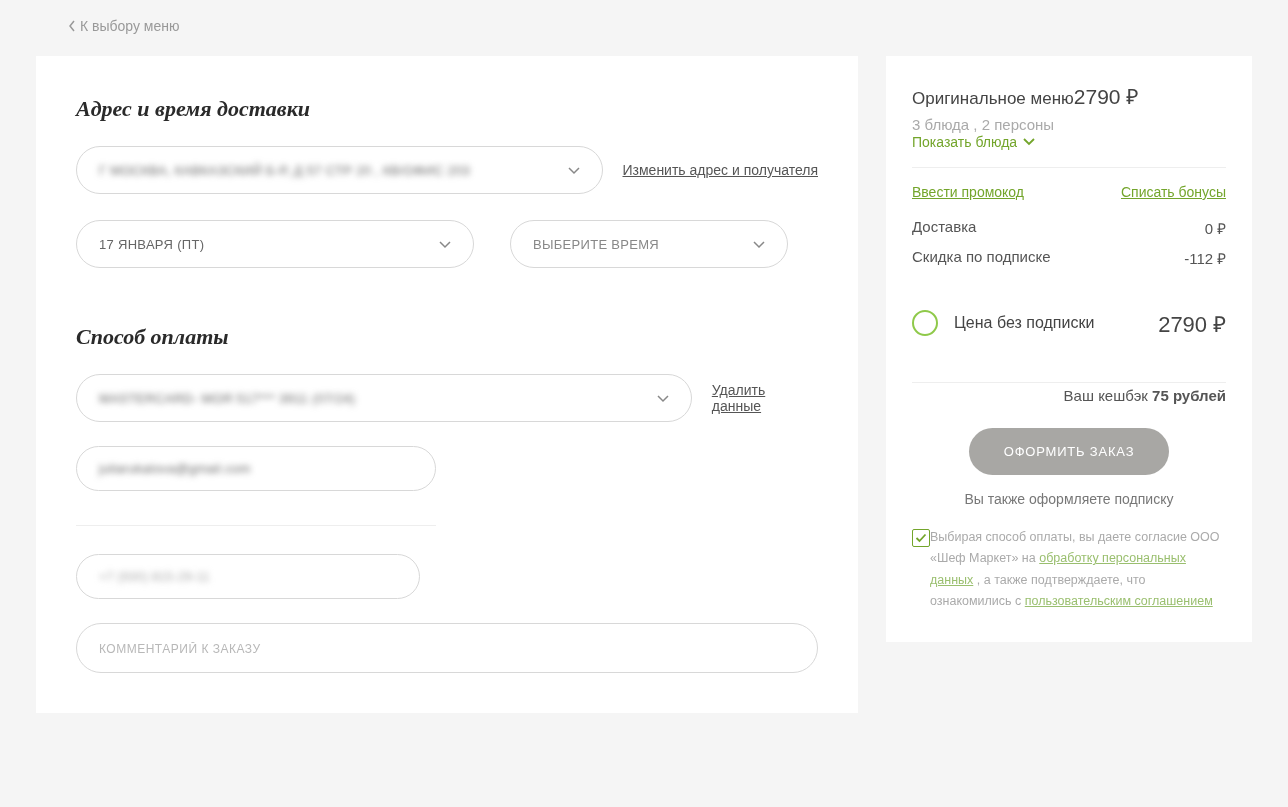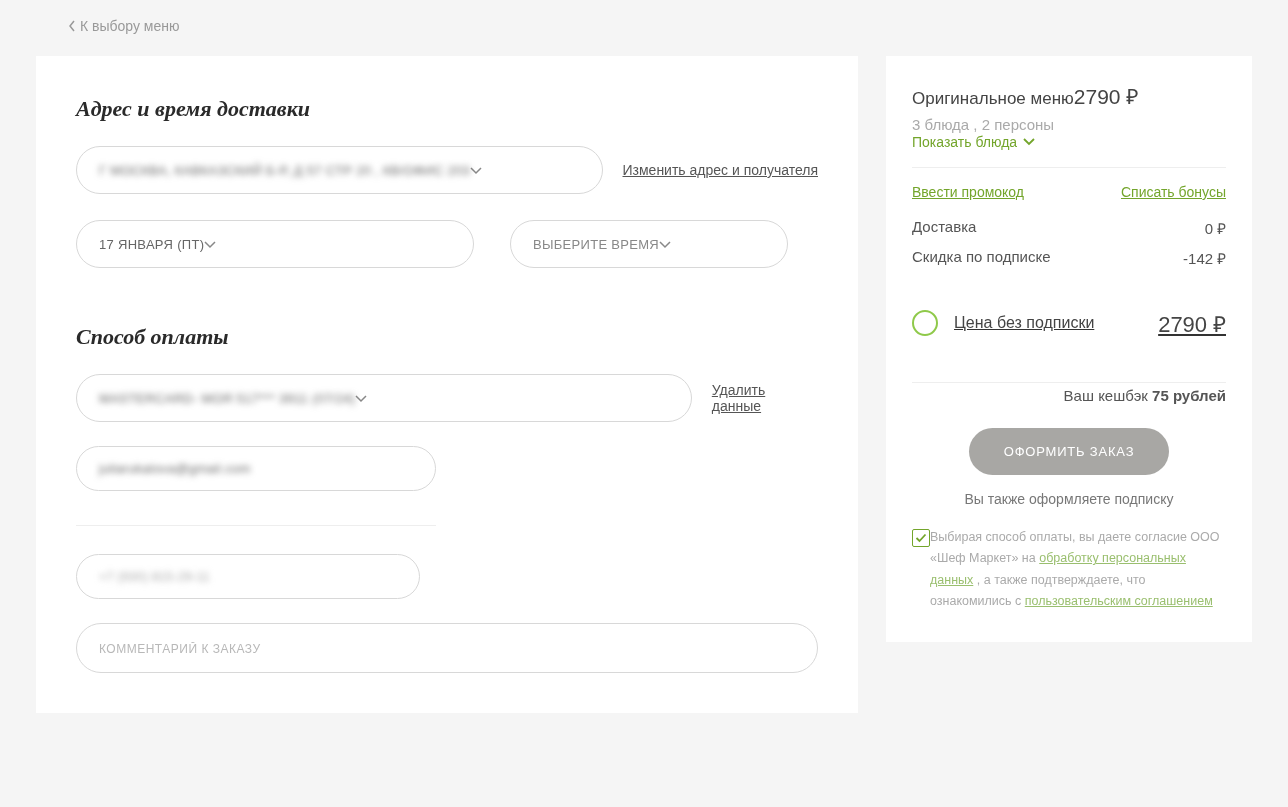--- a/index.html
+++ b/index.html
@@ -4,21 +4,21 @@
   <style>
     * { margin: 0; padding: 0; box-sizing: border-box; }
     body { font-family: Arial, Helvetica, sans-serif; background: #f5f5f5; color: #333; width: 1288px; }
     .container { padding: 20px 36px; display: flex; gap: 28px; align-items: flex-start; }
     .back-link { display: inline-flex; align-items: center; margin: 18px 0 0 68px; color: #999; font-size: 14px; cursor: pointer; }
     .back-link svg { margin-right: 4px; }
 
     .main-panel { background: #fff; flex: 1; padding: 40px; }
     .section-title { font-family: Georgia, 'Times New Roman', serif; font-size: 22px; font-weight: bold; color: #2a2a2a; margin-bottom: 24px; font-style: italic; }
     .row { display: flex; gap: 20px; align-items: center; }
-    .field { border: 1px solid #d8d8d8; border-radius: 28px; padding: 14px 22px; background: #fff; display: flex; align-items: center; }
+    .field { border: 1px solid #d8d8d8; border-radius: 28px; padding: 14px 22px; background: #fff; display: flex; align-items: center; justify-content: space-between; }
     .field-text { font-size: 13px; color: #666; text-transform: uppercase; letter-spacing: 0.3px; filter: blur(3px); }
     .field-text.noblur { filter: none; }
     .field-caret { color: #888; }
     .addr-row { margin-bottom: 26px; }
     .addr-field { flex: 1; max-width: 548px; }
     .link-under { font-size: 14px; color: #555; text-decoration: underline; cursor: pointer; }
     .date-row { gap: 36px; }
     .date-field { width: 398px; }
     .time-field { width: 278px; }
     .section-title.payment { margin-top: 56px; }
@@ -50,21 +50,21 @@
     .sub-block { background: #e9f2de; padding: 24px 26px 26px 26px; margin-top: 24px; }
     .radio-row { display: flex; align-items: center; gap: 16px; }
     .radio-checked { width: 26px; height: 26px; border-radius: 50%; background: #73a52b; display: flex; align-items: center; justify-content: center; flex-shrink: 0; }
     .radio-checked svg { width: 14px; height: 14px; }
     .radio-unchecked { width: 26px; height: 26px; border-radius: 50%; border: 2px solid #8fc94a; flex-shrink: 0; }
     .sub-label { font-size: 16px; color: #444; flex: 1; }
     .sub-price { font-size: 26px; font-weight: 500; color: #73a52b; }
     .sub-desc { font-size: 13px; color: #888; margin-left: 42px; margin-top: 10px; line-height: 1.6; }
     .sub-desc .more { text-decoration: underline; cursor: pointer; }
     
-    .nosub-block { padding: 40px 26px; text-decoration: underline; }
+    .nosub-block { padding: 40px 26px; }
     .nosub-price { font-size: 22px; font-weight: 500; color: #444; }
     
     .cashback { text-align: right; font-size: 15px; color: #555; padding: 0 26px 24px 0; }
     .cashback b { font-weight: bold; }
     
     .submit-btn { width: 200px; margin: 0 auto; display: block; background: #a8a7a4; color: #fff; border: none; border-radius: 26px; padding: 16px 28px; font-size: 13px; letter-spacing: 0.8px; cursor: pointer; }
     .also-sub { text-align: center; font-size: 14px; color: #777; margin-top: 16px; }
     
     .consent { display: flex; padding: 20px 26px 30px 26px; align-items: flex-start; }
     .checkbox { width: 18px; height: 18px; border: 1.5px solid #73a52b; border-radius: 2px; display: flex; align-items: center; justify-content: center; flex-shrink: 0; margin-top: 2px; }
@@ -167,21 +167,21 @@
       <div class="sb-links">
         <a class="sb-link">Ввести промокод</a>
         <a class="sb-link">Списать бонусы</a>
       </div>
       <div class="sb-line" style="margin-top:18px">
         <span>Доставка</span>
         <span class="rub">0 ₽</span>
       </div>
       <div class="sb-line">
         <span>Скидка по подписке</span>
-        <span class="rub">-142 ₽</span>
+        <span class="rub">-112 ₽</span>
       </div>
     </div>
 
 
     <div class="nosub-block">
       <div class="radio-row">
         <div class="radio-unchecked"></div>
         <span class="sub-label">Цена без подписки</span>
         <span class="nosub-price rub">2790 ₽</span>
       </div>

